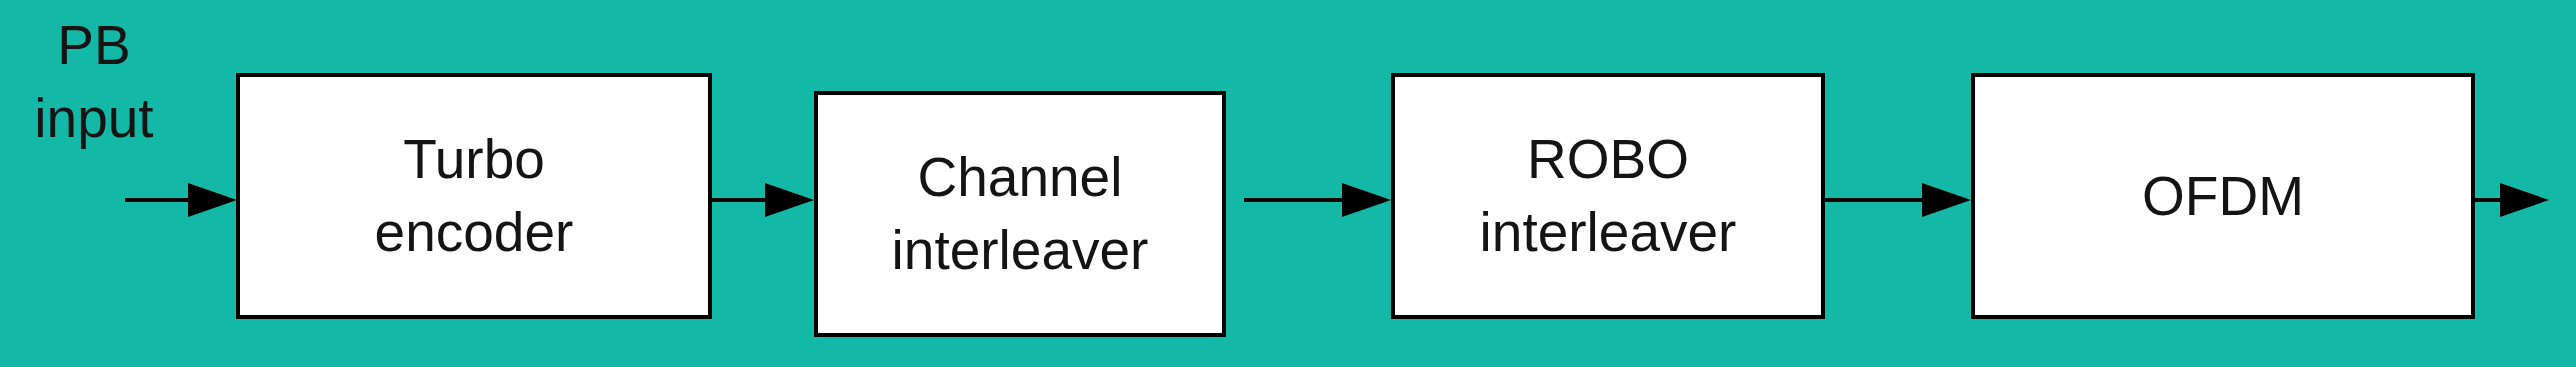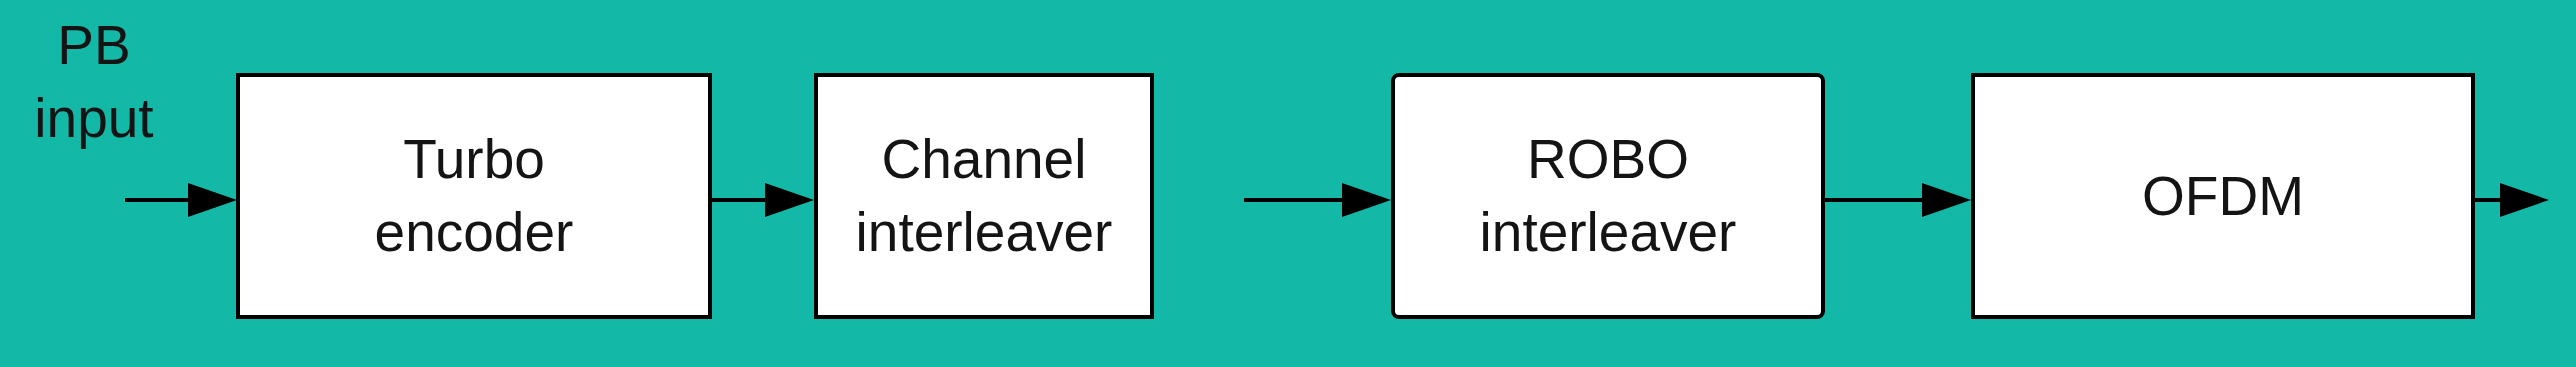--- a/index.html
+++ b/index.html
@@ -48,22 +48,22 @@
     position: absolute;
     top: 183px;
     width: 0;
     height: 0;
     border-top: 17.7px solid transparent;
     border-bottom: 17.7px solid transparent;
     border-left: 49px solid #000000;
   }
   
   #box-0 { left: 236px;  width: 476px; }
-  #box-1 { left: 814px;  width: 340px; }
-  #box-2 { left: 1391px; width: 434px; border-radius: 8px; }
+  #box-1 { left: 814px;  width: 412px; margin-top: 18px; }
+  #box-2 { left: 1391px; width: 434px; }
   #box-3 { left: 1971px; width: 504px; }
   
   #al-0 { left: 125px;  width: 63px;  }  #ah-0 { left: 188px;  }
   #al-1 { left: 668px;  width: 97px; }  #ah-1 { left: 765px;  }
   #al-2 { left: 1244px; width: 98px; }  #ah-2 { left: 1342px; }
   #al-3 { left: 1824px; width: 98px; }  #ah-3 { left: 1922px; }
   #al-4 { left: 2401px; width: 99px; }  #ah-4 { left: 2500px; }
 </style>
 </head>
 <body>

